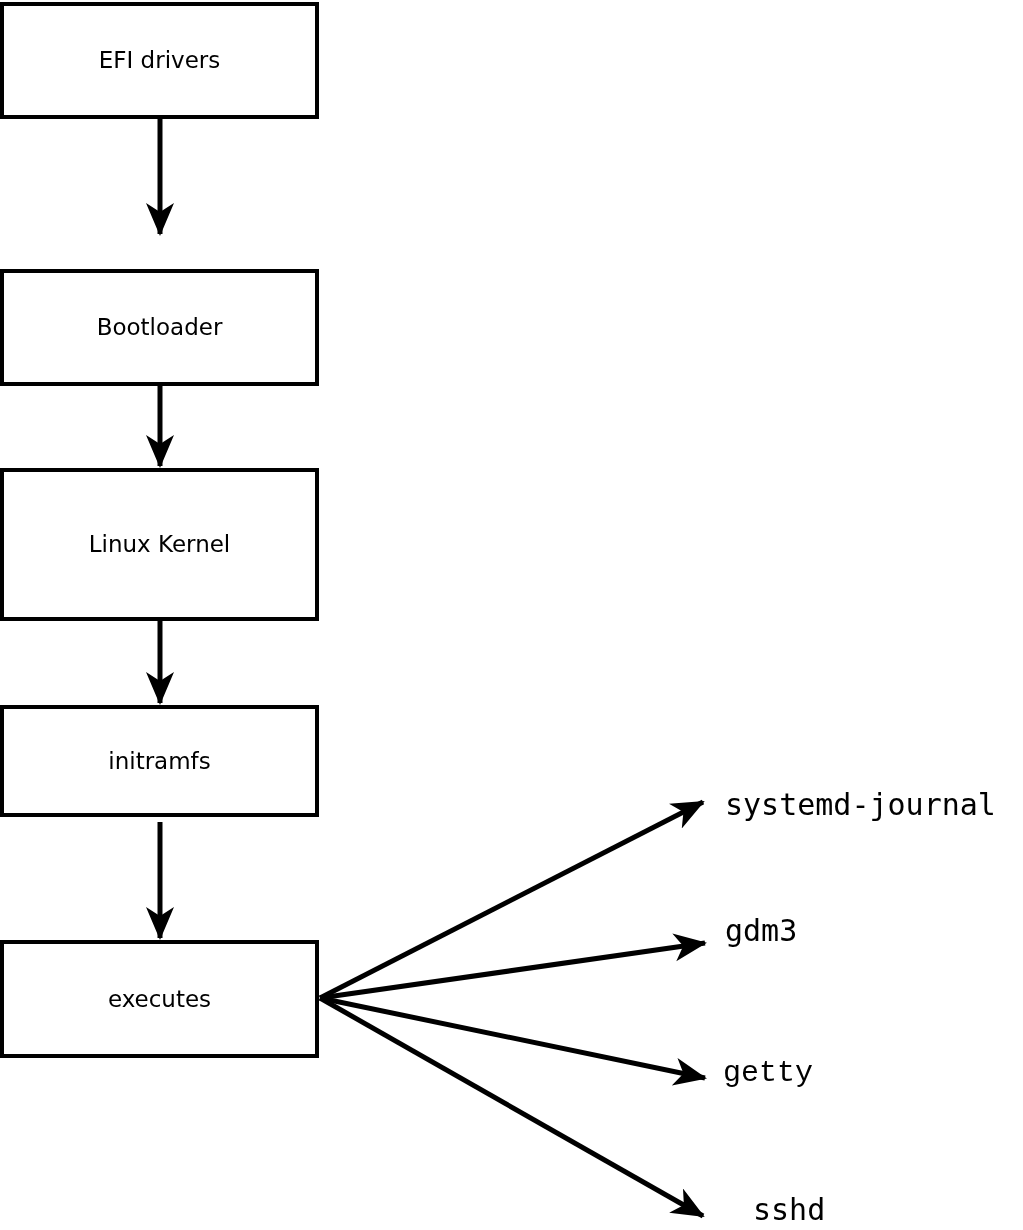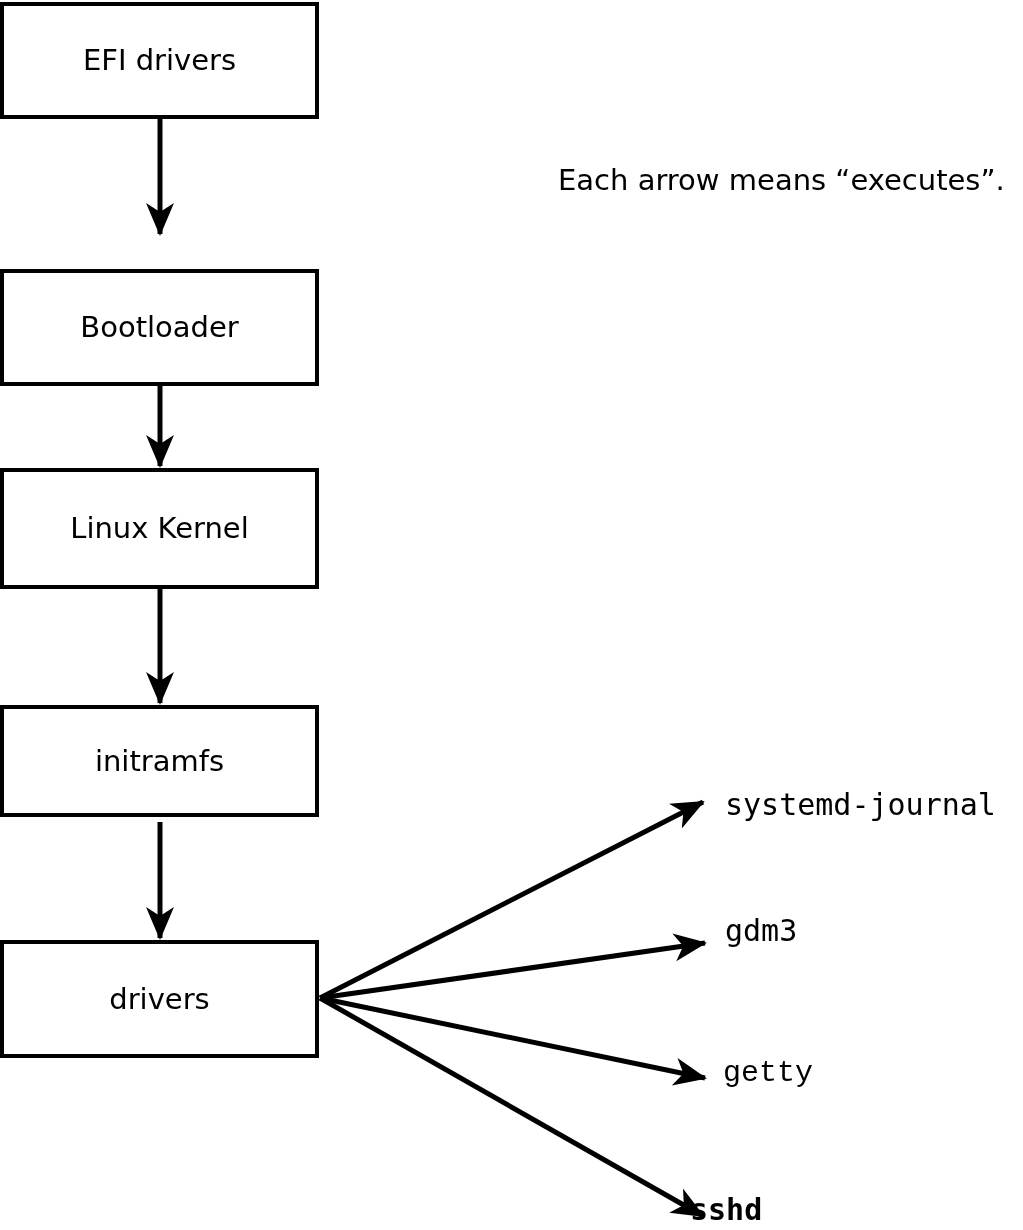--- a/index.html
+++ b/index.html
@@ -26,21 +26,21 @@
   .node-box {
     position: absolute;
     left: 0;
     width: 319px;
     border: 4px solid #000000;
     background: #ffffff;
     box-sizing: border-box;
     display: flex;
     align-items: center;
     justify-content: center;
-    font-size: 29px;
+    font-size: 23px;
     line-height: 1;
   }
   .proc-label {
     position: absolute;
     font-family: "DejaVu Sans Mono", monospace;
     font-size: 30px;
     line-height: 36px;
     white-space: nowrap;
   }
   .caption {
@@ -74,30 +74,29 @@
     <line x1="320" y1="998" x2="705" y2="1078" stroke="#000000" stroke-width="5" marker-end="url(#arrowhead)"></line>
     <line x1="320" y1="998" x2="703" y2="1216" stroke="#000000" stroke-width="5" marker-end="url(#arrowhead)"></line>
   </svg>
 
   <div class="node-box" style="top: 2px; height: 117px;">
     <span>EFI drivers</span>
   </div>
   <div class="node-box" style="top: 236px; height: 117px; margin-top: 33px;">
     <span>Bootloader</span>
   </div>
-  <div class="node-box" style="top: 468px; height: 121px; align-items: center;">
+  <div class="node-box" style="top: 468px; height: 153px; align-items: center;">
     <span>Linux Kernel</span>
   </div>
   <div class="node-box" style="top: 705px; height: 112px;">
     <span>initramfs</span>
   </div>
   <div class="node-box" style="top: 940px; height: 118px;">
-    <span>drivers</span>
+    <span>executes</span>
   </div>
 
   <div class="proc-label" style="left: 725px; top: 775px; margin-top: 12px;">systemd-journal</div>
   <div class="proc-label" style="left: 725px; top: 913px;">gdm3</div>
   <div class="proc-label" style="left: 723px; top: 1055px; font-family: Liberation Mono, monospace;">getty</div>
-  <div class="proc-label" style="left: 690px; top: 1192px; font-weight: bold;">sshd</div>
+  <div class="proc-label" style="left: 753px; top: 1192px;">sshd</div>
 
-  <div class="caption">Each arrow means “executes”.</div>
 
 </div>
 
 </body></html>

